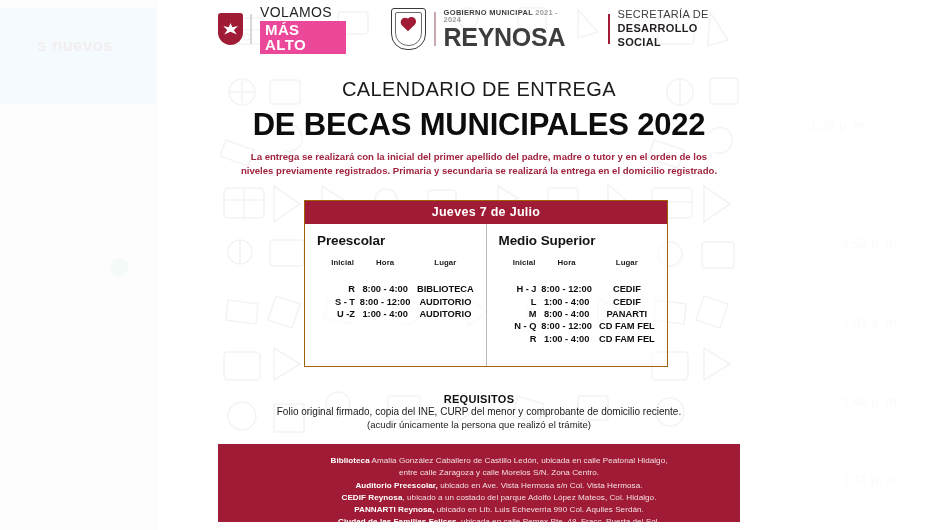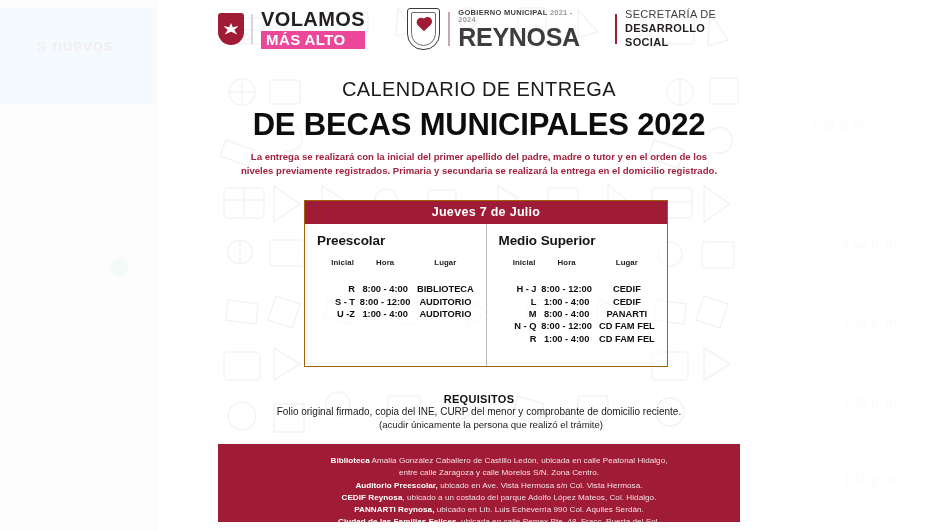--- a/index.html
+++ b/index.html
@@ -81,21 +81,21 @@
   .vm-shield::after {
     content: "";
     position: absolute; left: 50%; top: 50%;
     transform: translate(-50%,-50%);
     width: 15px; height: 12px;
     background: #ffffff;
     clip-path: polygon(50% 0%, 62% 36%, 100% 26%, 72% 58%, 92% 96%, 50% 72%, 8% 96%, 28% 58%, 0% 26%, 38% 36%);
   }
   .vm-divider { width: 2px; height: 30px; background: #d8d8d8; margin-right: 8px; }
   .vm-words { display: flex; flex-direction: column; line-height: 1; }
-  .vm-l1 { font-size: 20px; font-weight: 700; color: #231f20; letter-spacing: .4px; }
+  .vm-l1 { font-size: 14px; font-weight: 400; color: #231f20; letter-spacing: .4px; }
   .vm-l2 {
     font-size: 15px; font-weight: 800; color: #ffffff; letter-spacing: .4px;
     background: #ec4899; padding: 1px 5px 2px 5px; margin-top: 2px;
   }
 
   .gap1 { width: 46px; }
   .gap2 { width: 36px; }
 
   .rey-crest {
     width: 34px; height: 40px; margin-right: 8px;
@@ -193,21 +193,21 @@
   .req-title {
     position: absolute; top: 393px; left: 0; width: 522px;
     text-align: center; font-size: 11px; font-weight: 800; color: #111111;
     letter-spacing: .3px;
   }
   .req-l1 {
     position: absolute; top: 406px; left: 0; width: 522px;
     text-align: center; font-size: 10px; font-weight: 400; color: #1a1a1a;
   }
   .req-l2 {
-    position: absolute; top: 419px; left: 12px; width: 522px;
+    position: absolute; top: 419px; left: 0; width: 522px;
     text-align: center; font-size: 9.6px; font-weight: 400; color: #1a1a1a;
   }
 
   
   .footer {
     position: absolute; left: 0; top: 444px; width: 522px; height: 78px;
     background: #A01B35;
     color: #f3dfe3;
     text-align: center;
     padding-top: 11px;

